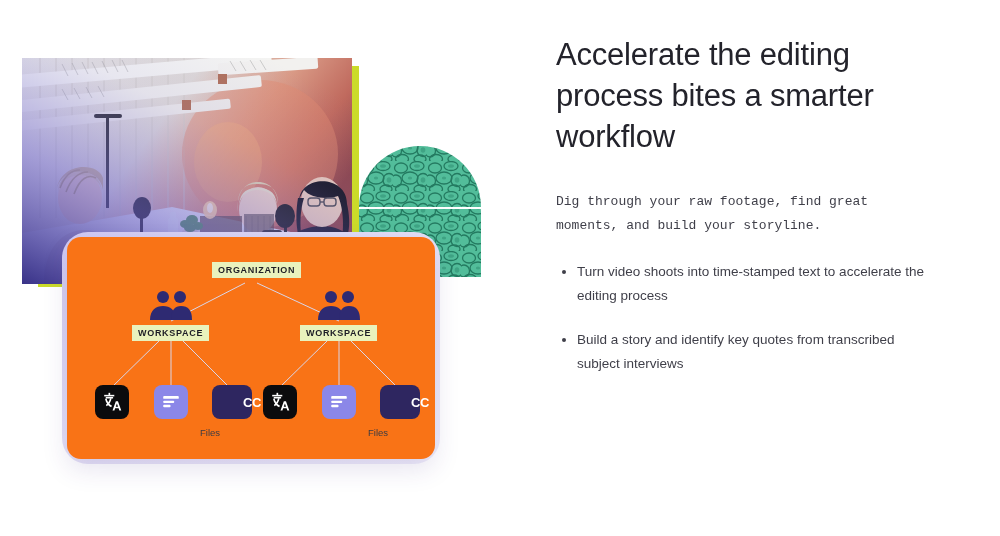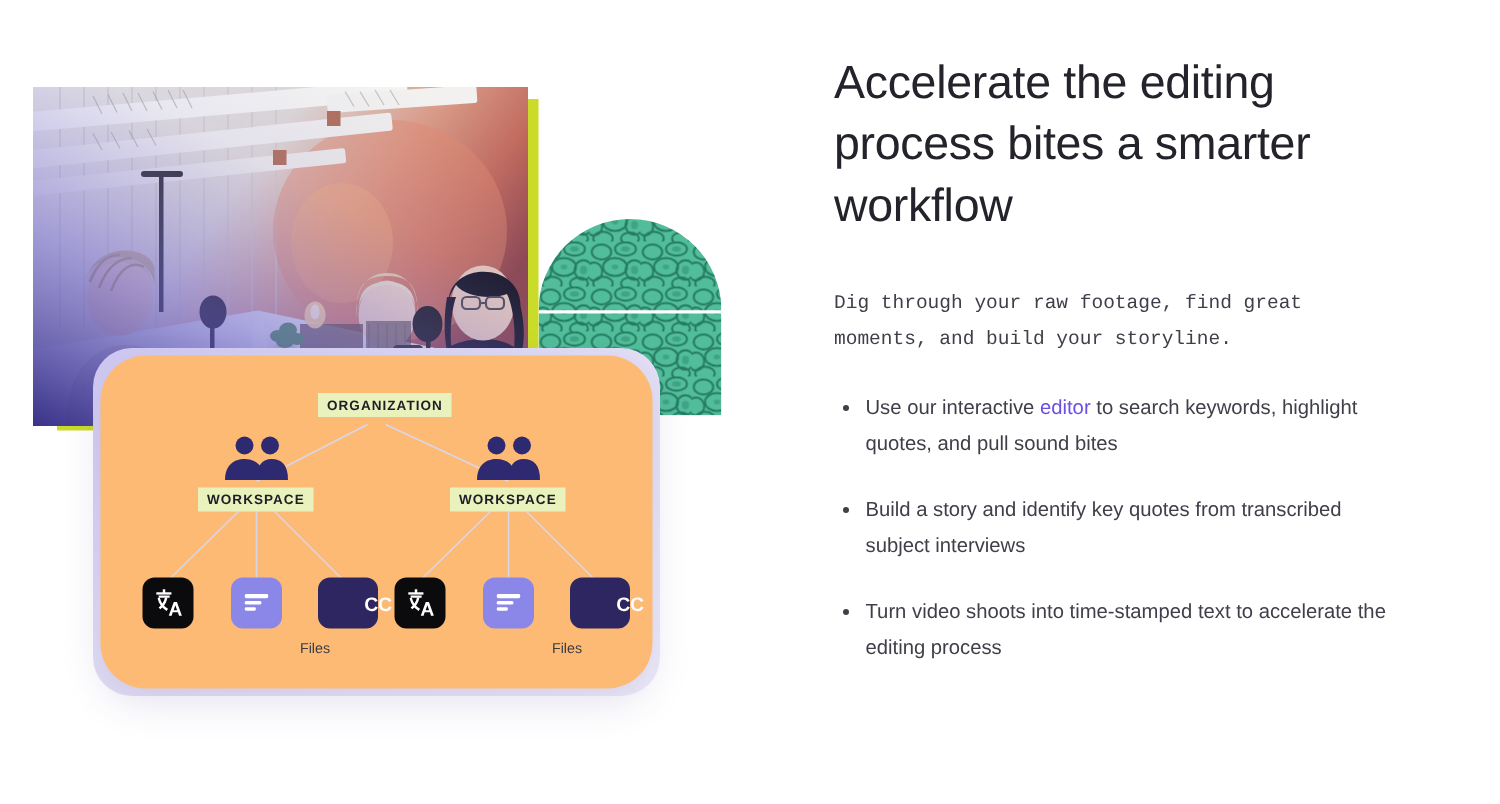--- a/index.html
+++ b/index.html
@@ -84,22 +84,22 @@
     border-radius: 26px;
     background: linear-gradient(150deg, #cfc9f2 0%, #e2def5 45%, #efedfa 100%);
     z-index: 4;
   }
   .card {
     position: absolute;
     left: 67px;
     top: 237px;
     width: 368px;
     height: 222px;
-    background: #fdba74;
-    border-radius: 30px;
+    background: #f97316;
+    border-radius: 14px;
     z-index: 5;
     box-shadow: 0 10px 26px rgba(60,40,130,0.13);
     overflow: hidden;
   }
   .card-inner { position: relative; width: 100%; height: 100%; }
 
   .diagram-lines {
     position: absolute;
     inset: 0;
     z-index: 1;
@@ -509,19 +509,18 @@
       </div>
     </div>
   </div>
 
   <div class="content">
     <h2 class="headline">Accelerate the editing process bites a smarter workflow</h2>
 
     <p class="lede">Dig through your raw footage, find great moments, and build your storyline.</p>
 
     <ul class="bullets" id="bullet-list">
-        <li><span>Use our interactive </span><a class="link" href="#" style="text-decoration: none;">editor</a><span> to search keywords, highlight quotes, and pull sound bites</span></li>
+        <li><span>Turn video shoots into time-stamped text to accelerate the editing process</span></li>
         <li><span>Build a story and identify key quotes from transcribed subject interviews</span></li>
-        <li><span>Turn video shoots into time-stamped text to accelerate the editing process</span></li>
       </ul>
   </div>
 
 </div>
 
 </body></html>

